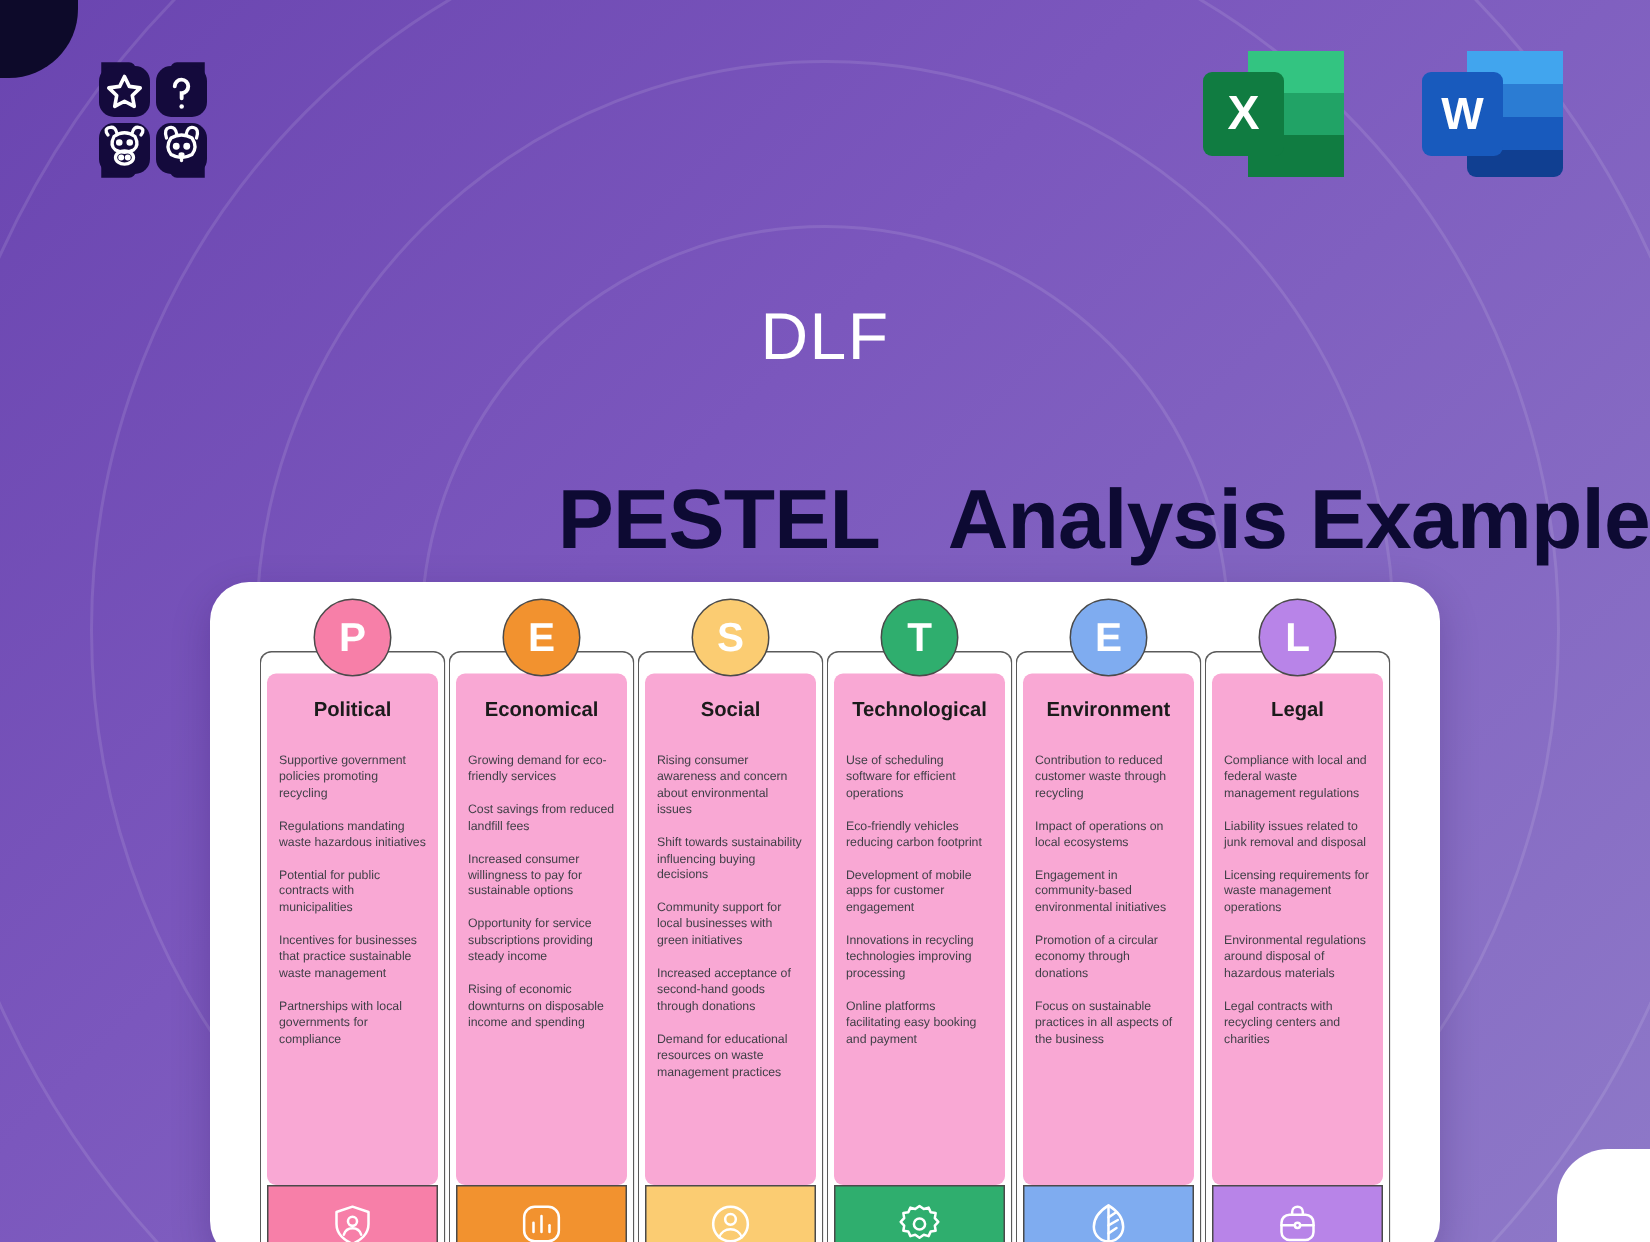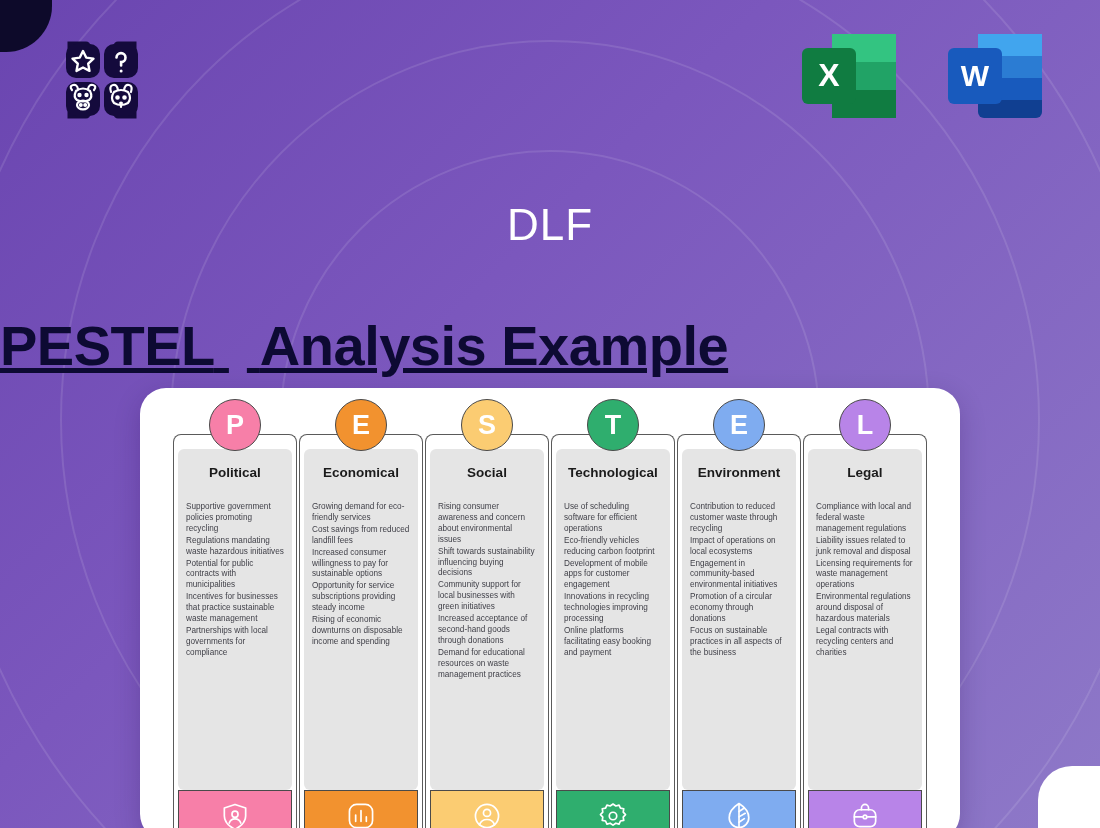--- a/index.html
+++ b/index.html
@@ -42,22 +42,22 @@
   .oicon { width:98px; height:96px; position:relative; }
 
   
   .dlf {
     position:absolute; top:200px; left:0; width:100%;
     text-align:center; color:#ffffff;
     font-size:44px; font-weight:normal; letter-spacing:1px;
   }
   .maintitle {
     position:absolute; top:313px; left:0; width:100%;
-    text-align:left; color:#0d0a33;
-    font-size:56px; font-weight:bold; letter-spacing:-0.5px;text-decoration:underline;
+    text-align:right; color:#0d0a33;
+    font-size:56px; font-weight:bold; letter-spacing:-0.5px;
   }
   .maintitle .gap { display:inline-block; width:18px; }
 
   
   .card {
     position:absolute; left:140px; top:388px;
     width:820px; height:452px;
     background:#ffffff; border-radius:26px;
     box-shadow:0 8px 26px rgba(30,10,70,0.22);
     padding:46px 20px 0 20px;
@@ -72,30 +72,30 @@
   }
   .badge {
     position:absolute; top:-36px; left:50%; transform:translateX(-50%);
     width:52px; height:52px; border-radius:50%;
     border:1px solid #4a4a4a;
     display:flex; align-items:center; justify-content:center;
     color:#ffffff; font-size:27px; font-weight:bold;
     z-index:4;
   }
   .inner {
-    background:#e5e5e5; border-radius:6px;
+    background:#f9a8d4; border-radius:6px;
     margin:0 4px; flex:1;
     display:flex; flex-direction:column;
     padding:16px 8px 0 8px;
   }
   .colhead {
     text-align:center; font-size:13.5px; font-weight:bold;
     color:#1b1b1b; margin-bottom:22px; white-space:nowrap;
   }
-  .pts { display:flex; flex-direction:column; gap:1px; }
+  .pts { display:flex; flex-direction:column; gap:11px; }
   .pt {
     font-size:8.2px; line-height:1.33; color:#3f3f47;
   }
   .iconbox {
     height:50px; margin:0 4px;
     border:1px solid #4a4a4a; border-bottom:none;
     display:flex; align-items:center; justify-content:center;
   }
 </style>
 </head>

